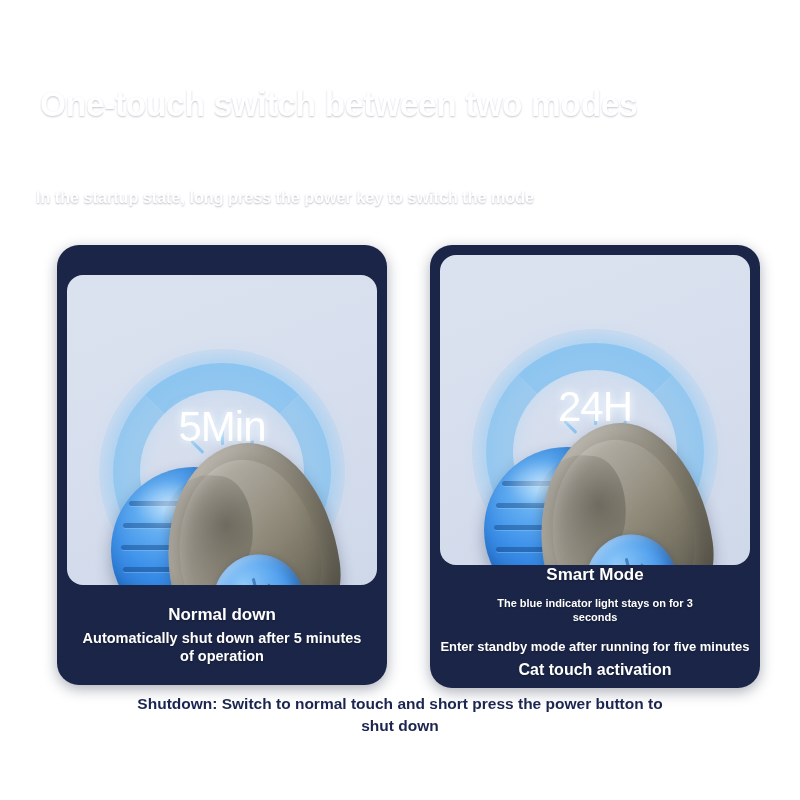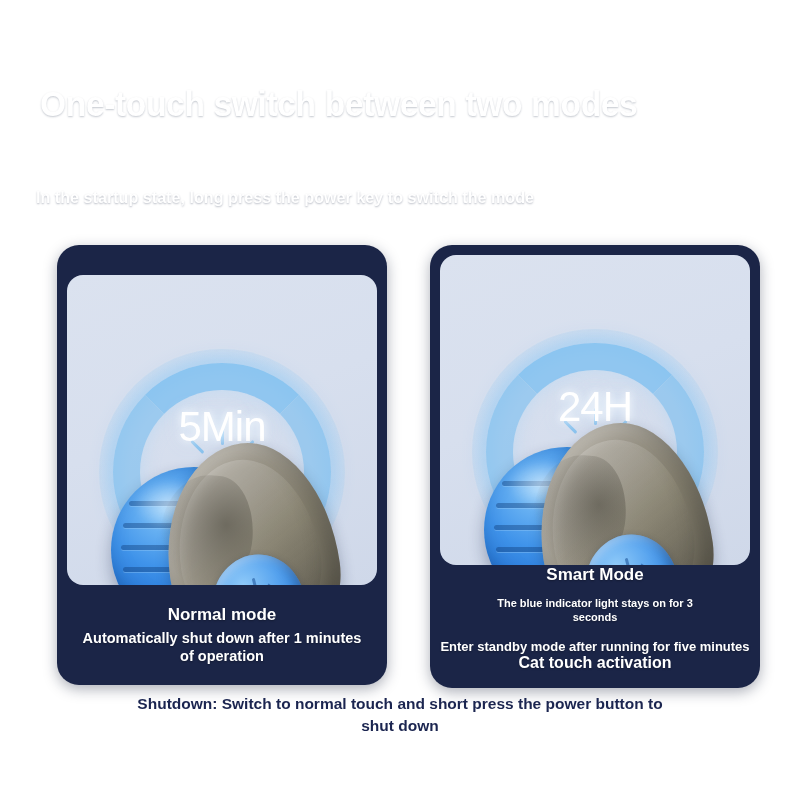--- a/index.html
+++ b/index.html
@@ -195,21 +195,21 @@
   .card.right .mode-name { font-size:17px; }
 
   .lines { width:100%; text-align:center; color:#ffffff; }
   .line  { font-weight:bold; text-shadow:0 1px 2px rgba(0,0,0,.3); }
 
   .card.left  .l1 { font-size:12.5px; margin-top:17px; }
   .card.left  .l2 { font-size:14.5px; margin-top:4px; padding:0 24px; line-height:1.25; }
 
   .card.right .l1 { font-size:11px;   margin-top:12px; padding:0 54px; line-height:1.25; }
   .card.right .l2 { font-size:13px;   margin-top:14px; }
-  .card.right .l3 { font-size:16px;   }
+  .card.right .l3 { font-size:16px;   margin-top:7px; }
 
   
   .footer {
     position:absolute; left:0; top:693px; width:100%;
     text-align:center;
     font-size:15.5px; font-weight:bold; color:#1b2550;
     line-height:1.45; padding:0 120px;
   }
 </style>
 </head>
@@ -253,23 +253,23 @@
         <div class="power-btn">
           <div class="power-glyph">
             <div class="pring"></div>
             <div class="pbar"></div>
           </div>
         </div>
       </div>
     </div>
   </div>
 
-  <div class="mode-name">Normal mode</div>
+  <div class="mode-name">Normal down</div>
   <div class="lines">
-    <div class="line l2">Automatically shut down after 1 minutes of operation</div>
+    <div class="line l2">Automatically shut down after 5 minutes of operation</div>
   </div>
 </div>
 
 <div class="card right">
   <div class="panel">
 
     <div class="ring-wrap">
       <div class="ring-glow"></div>
       <div class="ring"></div>
       <div class="tick t0"></div>

